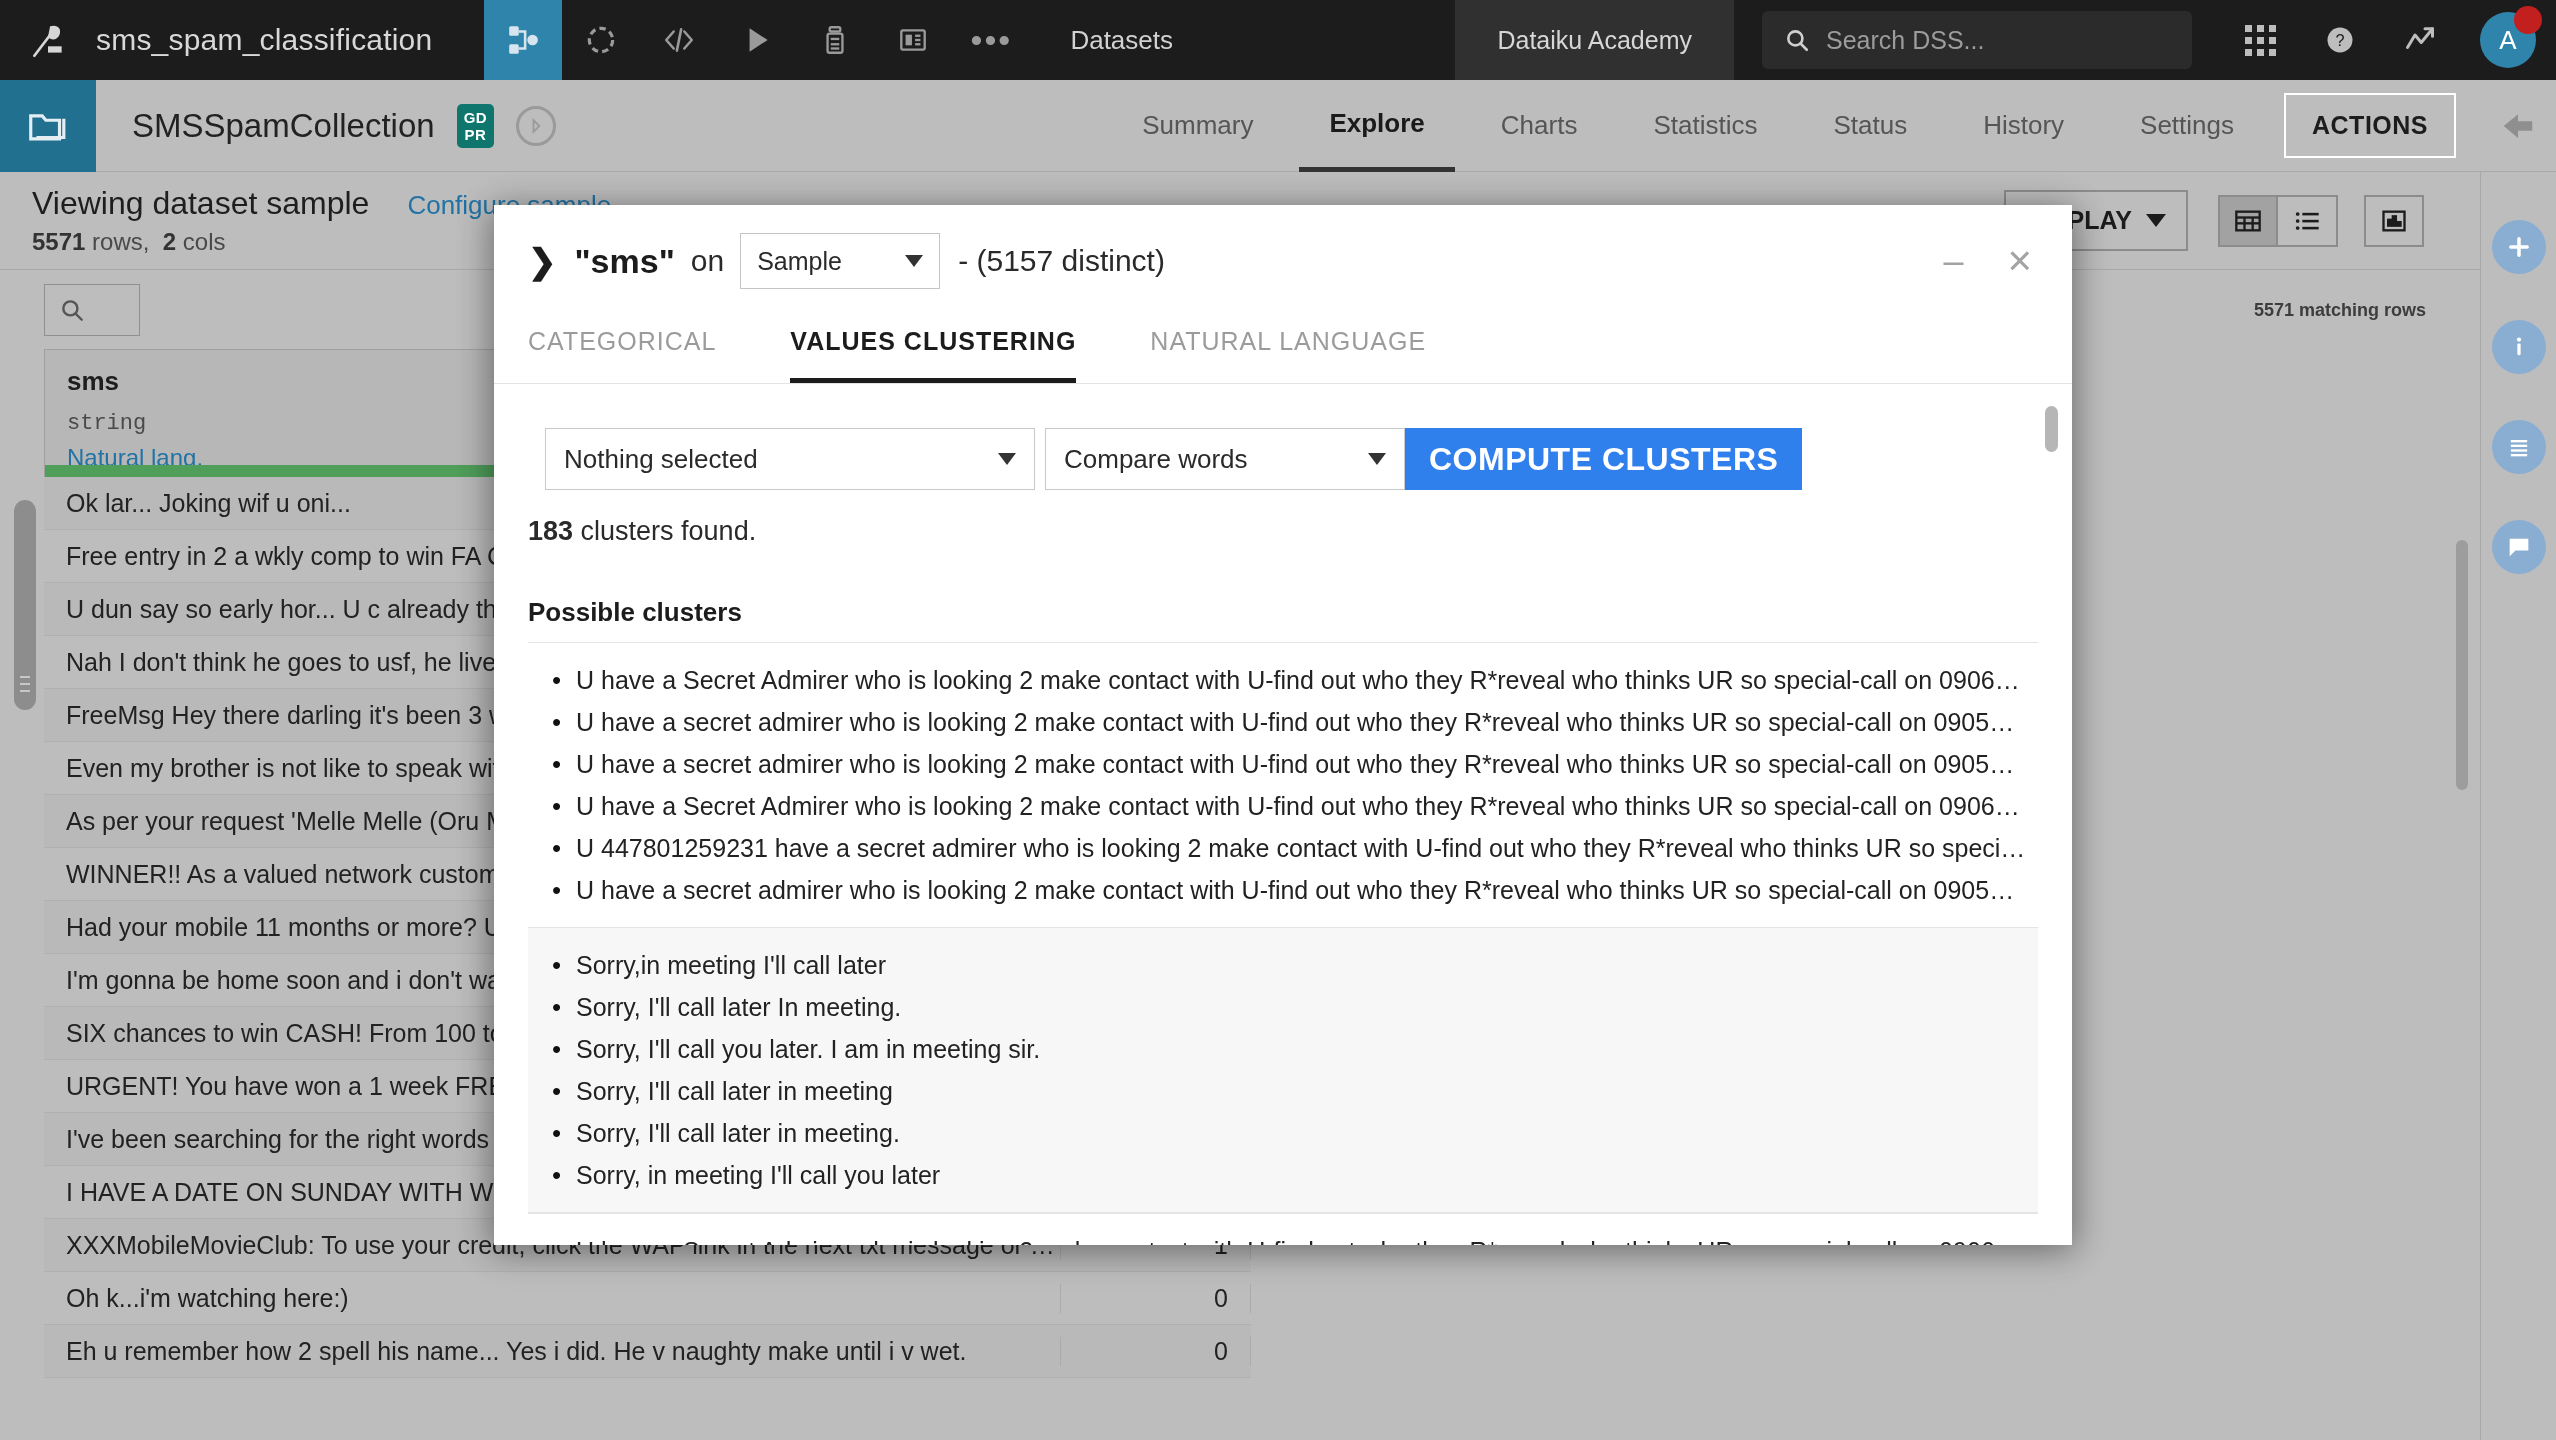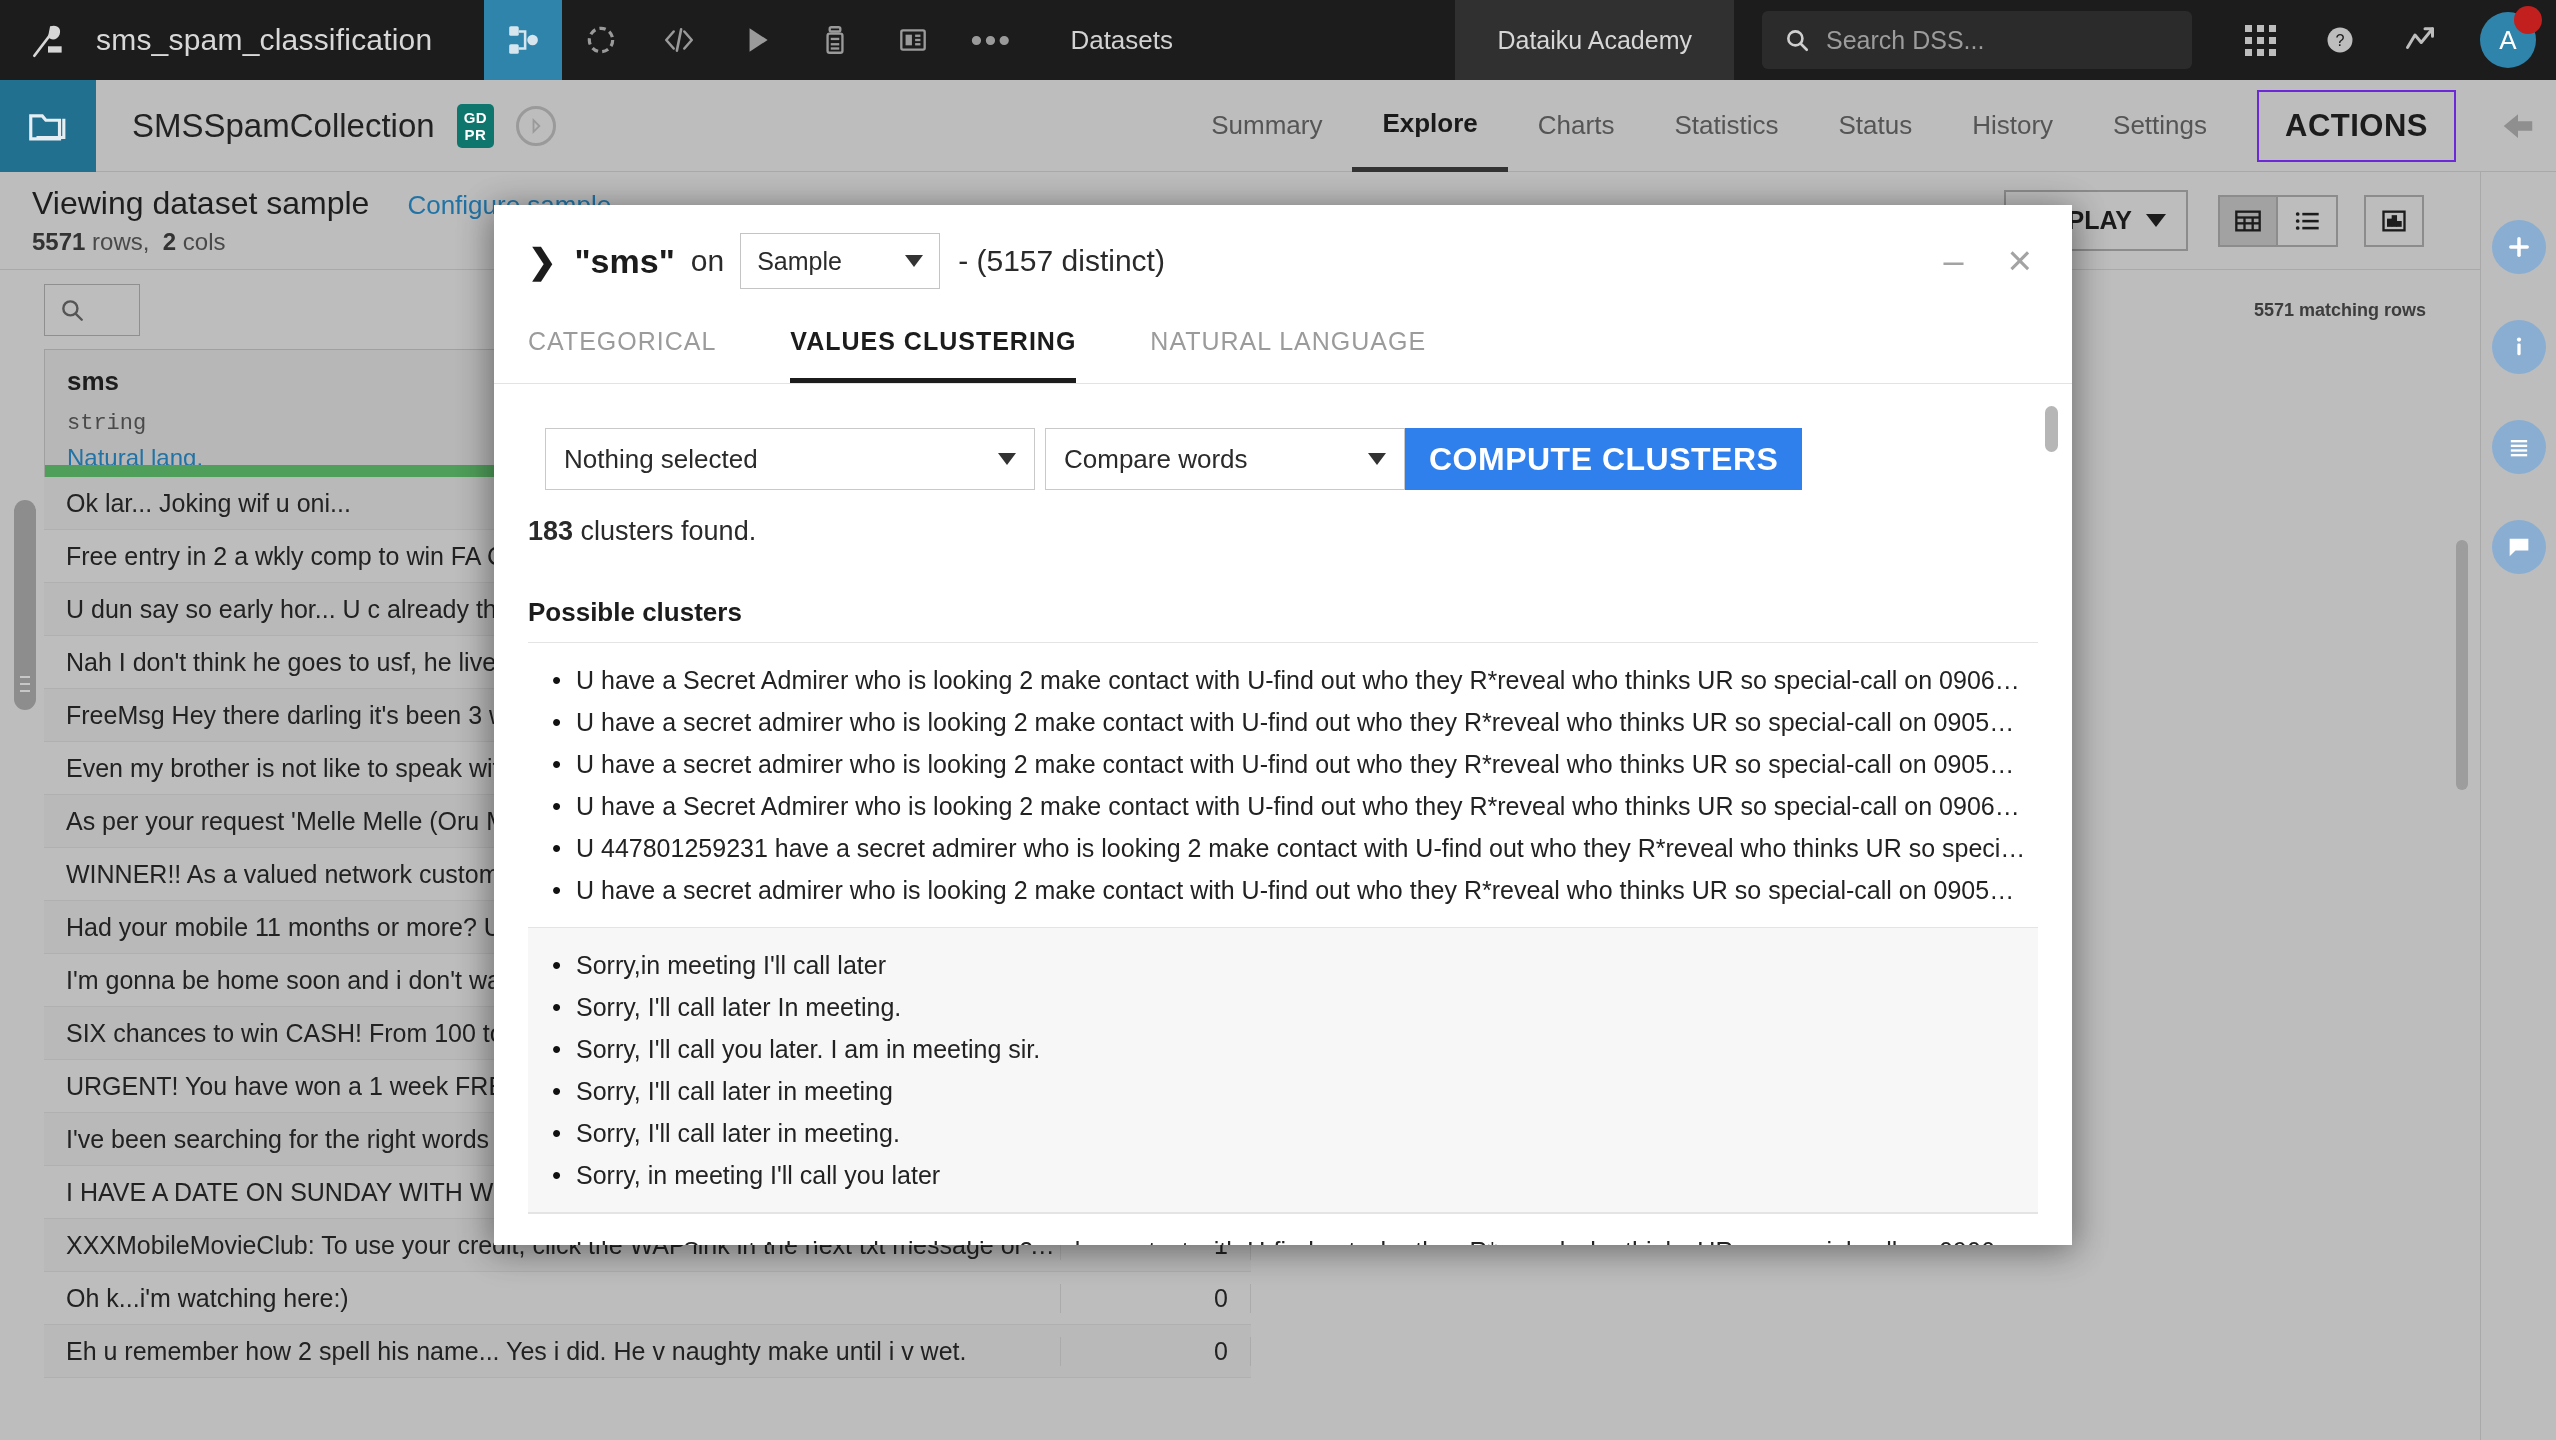--- a/index.html
+++ b/index.html
@@ -78,28 +78,28 @@
     background: #0f766e; color: #fff; border-radius: 5px;
     font-size: 15px; font-weight: bold; line-height: 17px; text-align: center;
     padding: 5px 7px; letter-spacing: .5px;
   }
   .ds-badge2 {
     width: 40px; height: 40px; border-radius: 50%; border: 3px solid #9a9a9a;
     margin-left: 22px; display:flex; align-items:center; justify-content:center;
   }
   .ds-badge2 svg { width: 20px; height: 20px; color:#9a9a9a; }
   .dshead-spacer { flex: 1; }
-  .ds-tabs { display: flex; align-items: center; height: 92px; gap: 0; }
+  .ds-tabs { display: flex; align-items: center; height: 92px; gap: 16px; }
   .ds-tab {
     font-size: 26px; color: #555; padding: 0 30px; height: 92px;
     display: flex; align-items: center; white-space: nowrap;
   }
   .ds-tab.active { color: #1a1a1a; font-weight: bold; border-bottom: 5px solid #333; }
   .actions-btn {
-    border: 2px solid #6d28d9; font-size: 31px; font-weight: bold; color: #1c1c1c;
+    border: 2px solid #ffffff; font-size: 25px; font-weight: bold; color: #1c1c1c;
     padding: 16px 26px; margin: 0 24px 0 20px; letter-spacing: .5px;
   }
   .collapse-arrow { width: 76px; display:flex; align-items:center; justify-content:center; color:#8f8f8f; }
   .collapse-arrow svg { width: 38px; height: 38px; }
 
   
   .subhead {
     position: absolute; top: 172px; left: 0; width: 2480px; height: 98px;
     background: #bdbdbd; display: flex; align-items: center; padding-left: 32px;
     z-index: 10; border-bottom: 1px solid #a9a9a9;

